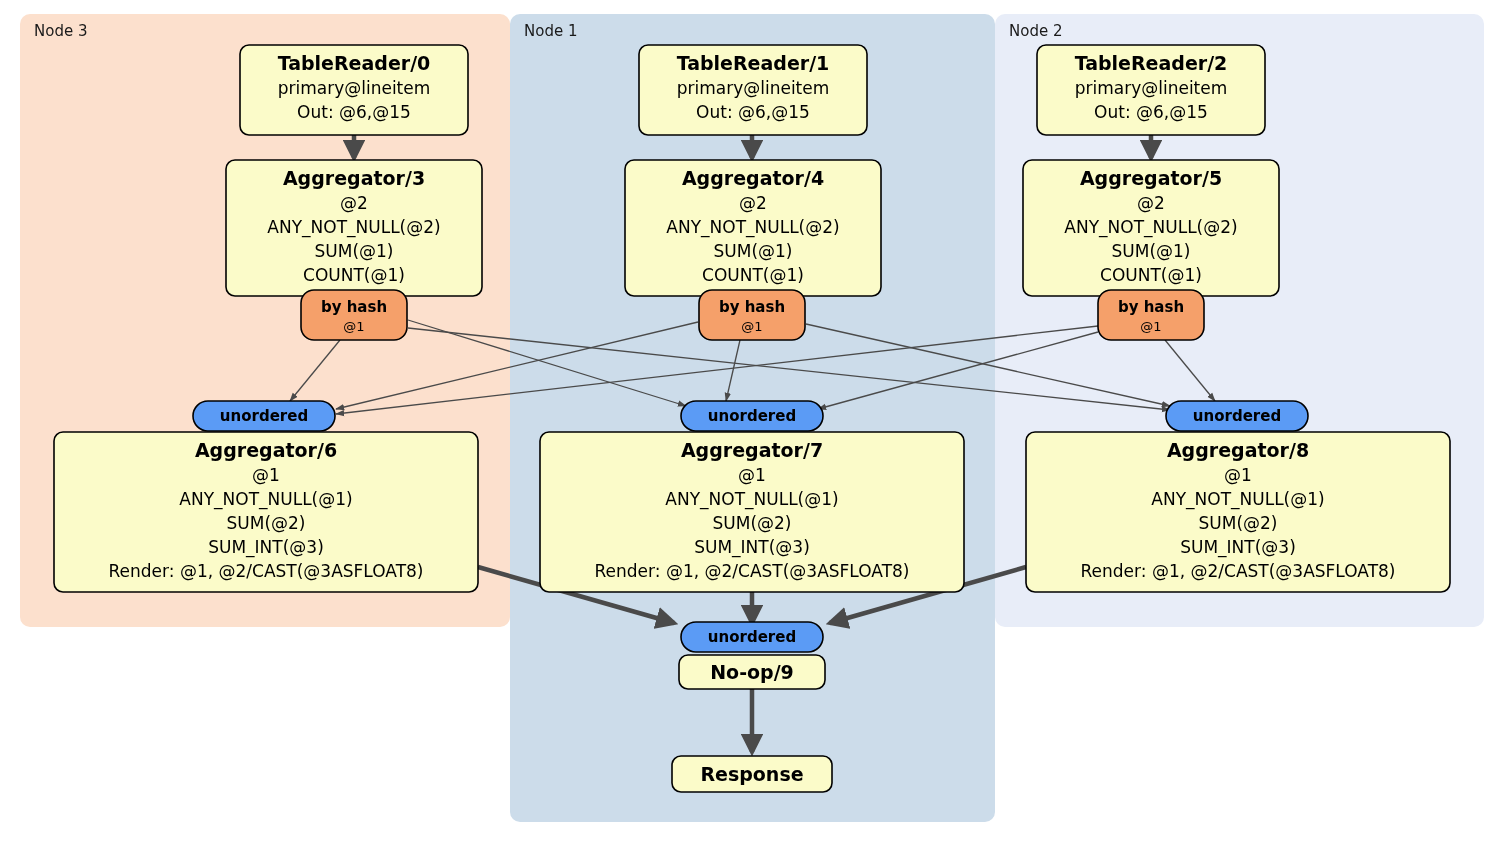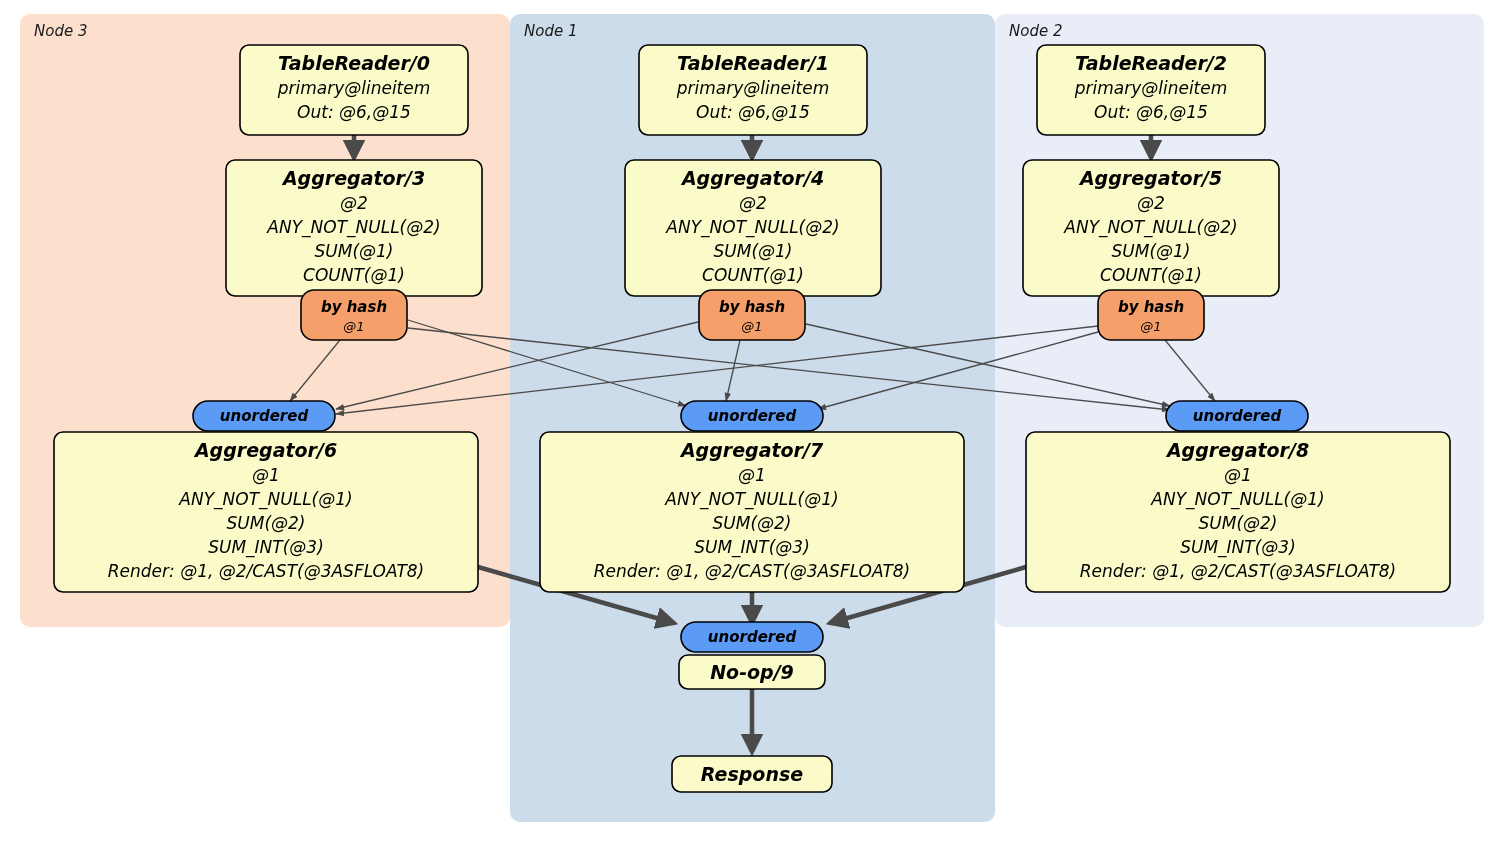--- a/index.html
+++ b/index.html
@@ -10,21 +10,20 @@
   body {
     width: 1504px;
     height: 842px;
     font-family: "DejaVu Sans", sans-serif;
     overflow: hidden;
   }
   #diagram-root {
     position: relative;
     width: 1320px;
     height: 842px;
-    font-style: italic;
   }
   svg#plan-svg {
     display: block;
     width: 1504px;
     height: 842px;
   }
   .node-panel-label {
     font-family: "DejaVu Sans", sans-serif;
     font-size: 15px;
     fill: #1a1a1a;

